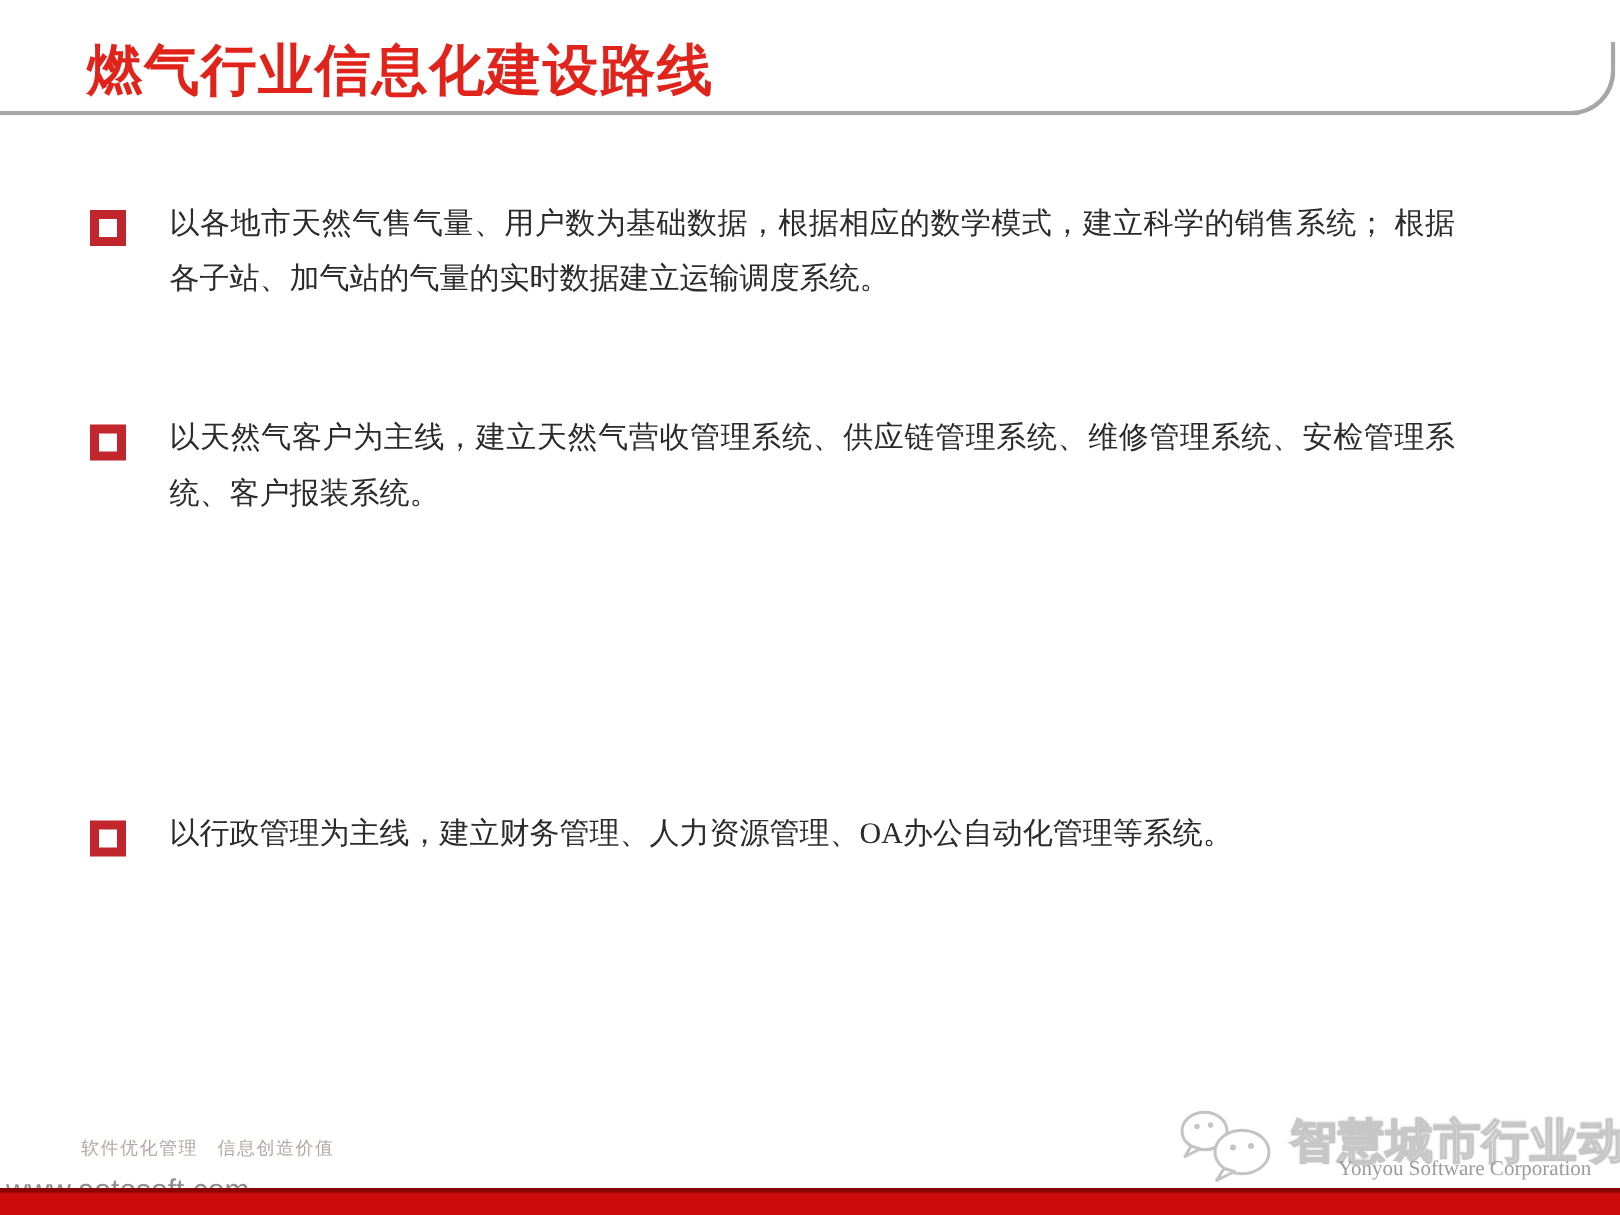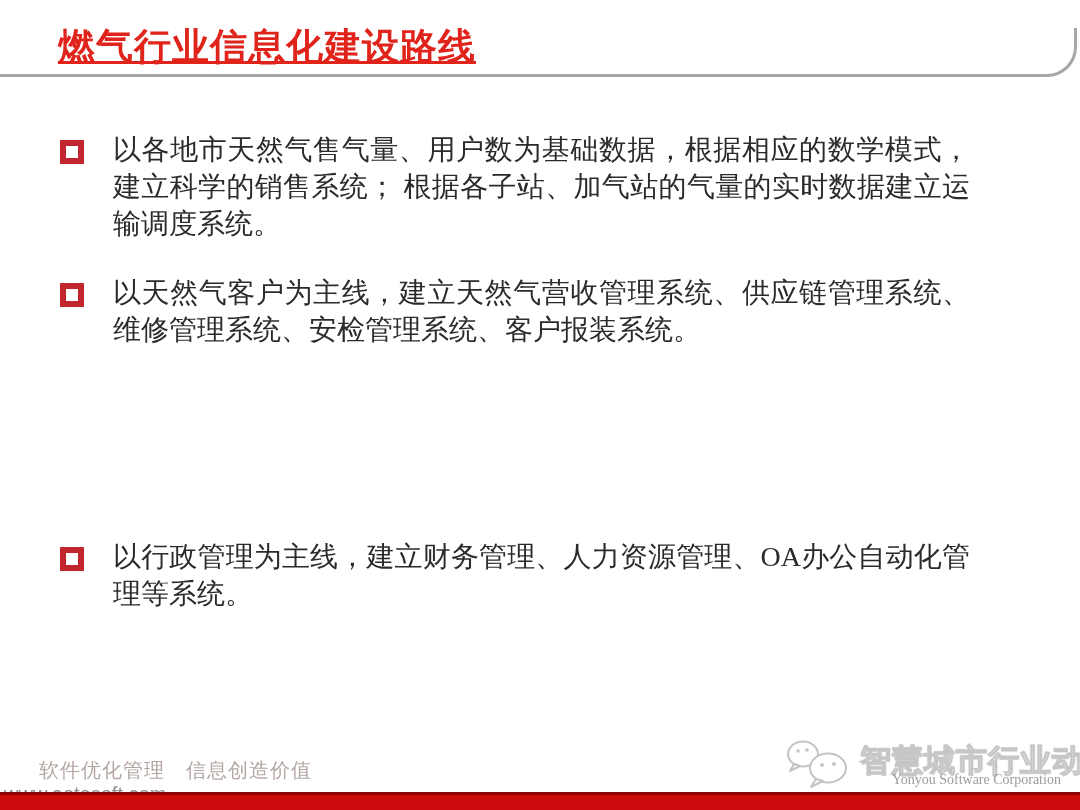--- a/index.html
+++ b/index.html
@@ -9,21 +9,20 @@
     background:#ffffff;
     overflow:hidden;
     font-family:"Liberation Sans", sans-serif;
   }
   
   .title{
     position:absolute;left:58px;top:22px;
     font-size:37px;font-weight:bold;color:#e1241b;
     letter-spacing:1px;
     font-family:"Liberation Sans", sans-serif;
-    text-decoration:underline;
   }
   .header-rule{
     position:absolute;left:-8px;right:3px;top:28px;height:46px;
     border-right:3px solid #a7a7a7;
     border-bottom:3px solid #a7a7a7;
     border-bottom-right-radius:30px;
   }
   
   .bullet-row{
     position:absolute;left:60px;width:910px;
@@ -32,31 +31,31 @@
   .bullet-square{
     flex:0 0 auto;
     width:12px;height:12px;
     border:6px solid #c0262c;
     margin-top:9px;margin-right:29px;
     background:#ffffff;
   }
   .bullet-text{
     width:860px;
     font-family:"Liberation Serif","DejaVu Serif",serif;
-    font-size:28px;line-height:37px;color:#2b2b2b;
+    font-size:20px;line-height:37px;color:#2b2b2b;
     text-align:justify;
   }
   .row-1{top:131px;}
   .row-2{top:274px;}
   .row-3{top:384px;}
   .row-4{top:494px;margin-top:44px;}
   
   .footer-slogan{
-    position:absolute;left:39px;top:757px;
-    font-size:20px;color:#b4a7a3;letter-spacing:1px;
+    position:absolute;left:54px;top:757px;
+    font-size:12px;color:#b4a7a3;letter-spacing:1px;
     font-family:"Liberation Sans", sans-serif;
   }
   .footer-watermark{
     position:absolute;left:4px;top:783px;
     font-size:20px;color:#8f8f8f;
     font-family:"Liberation Sans", sans-serif;
   }
   .footer-logo{
     position:absolute;left:780px;top:736px;width:300px;height:52px;
   }

